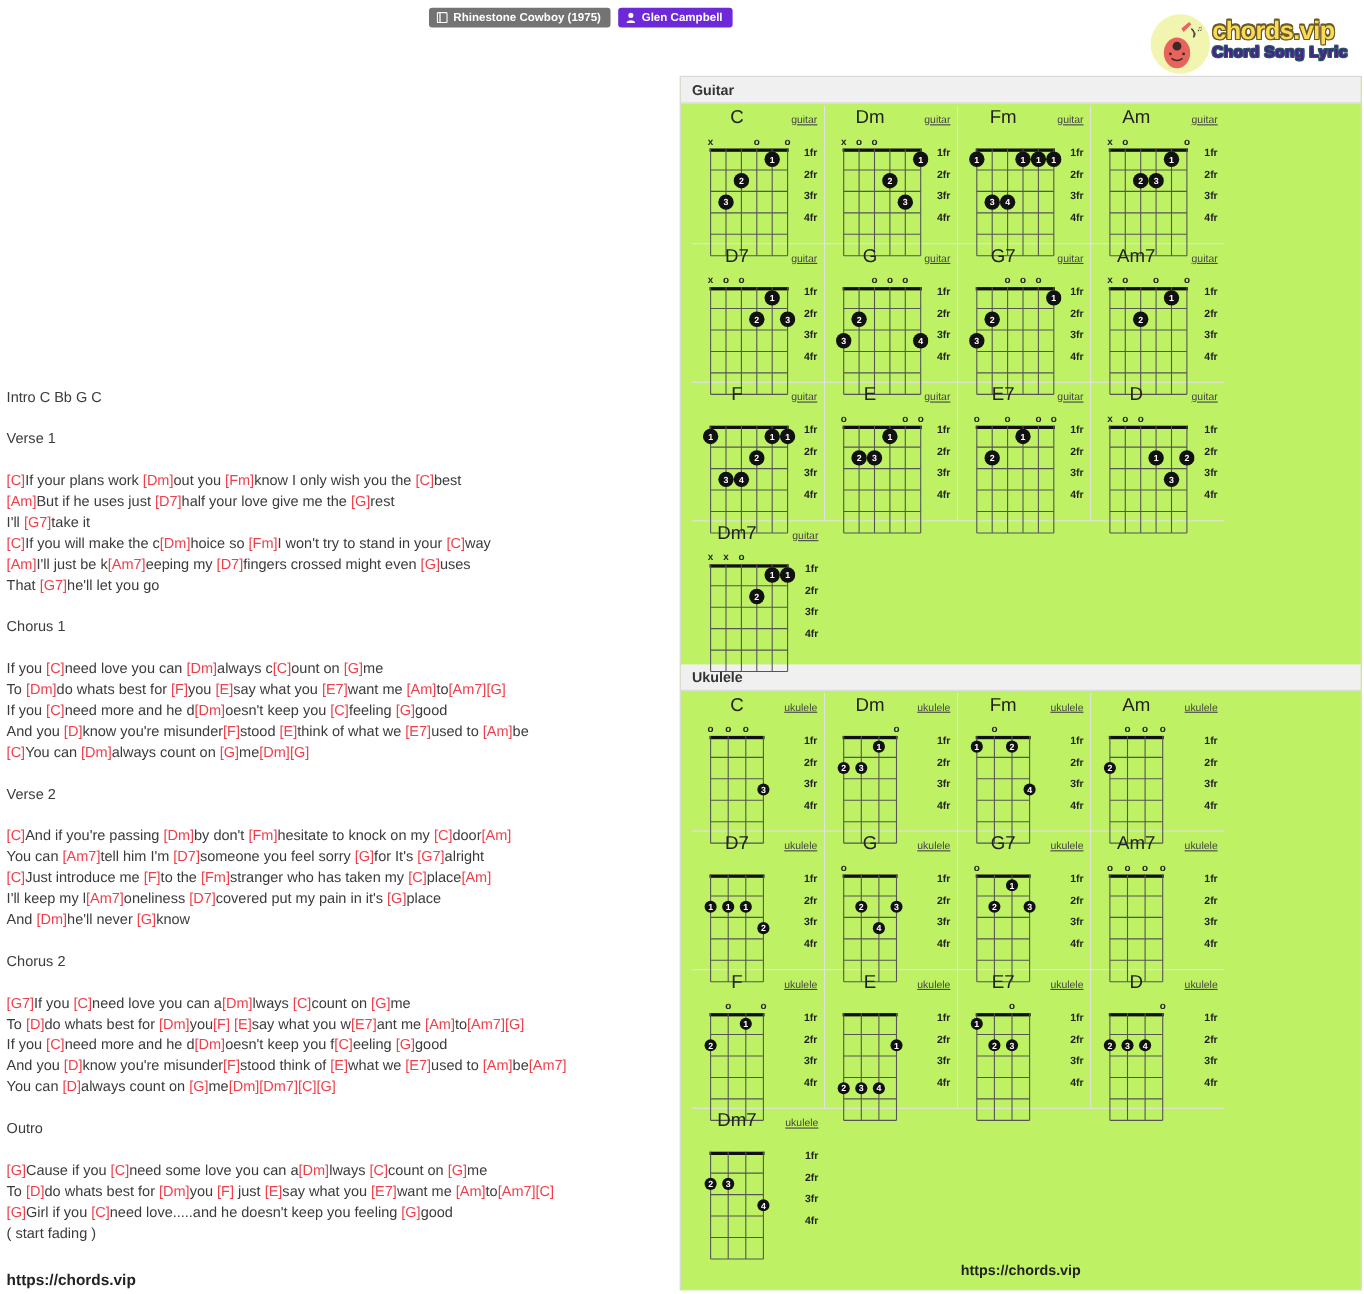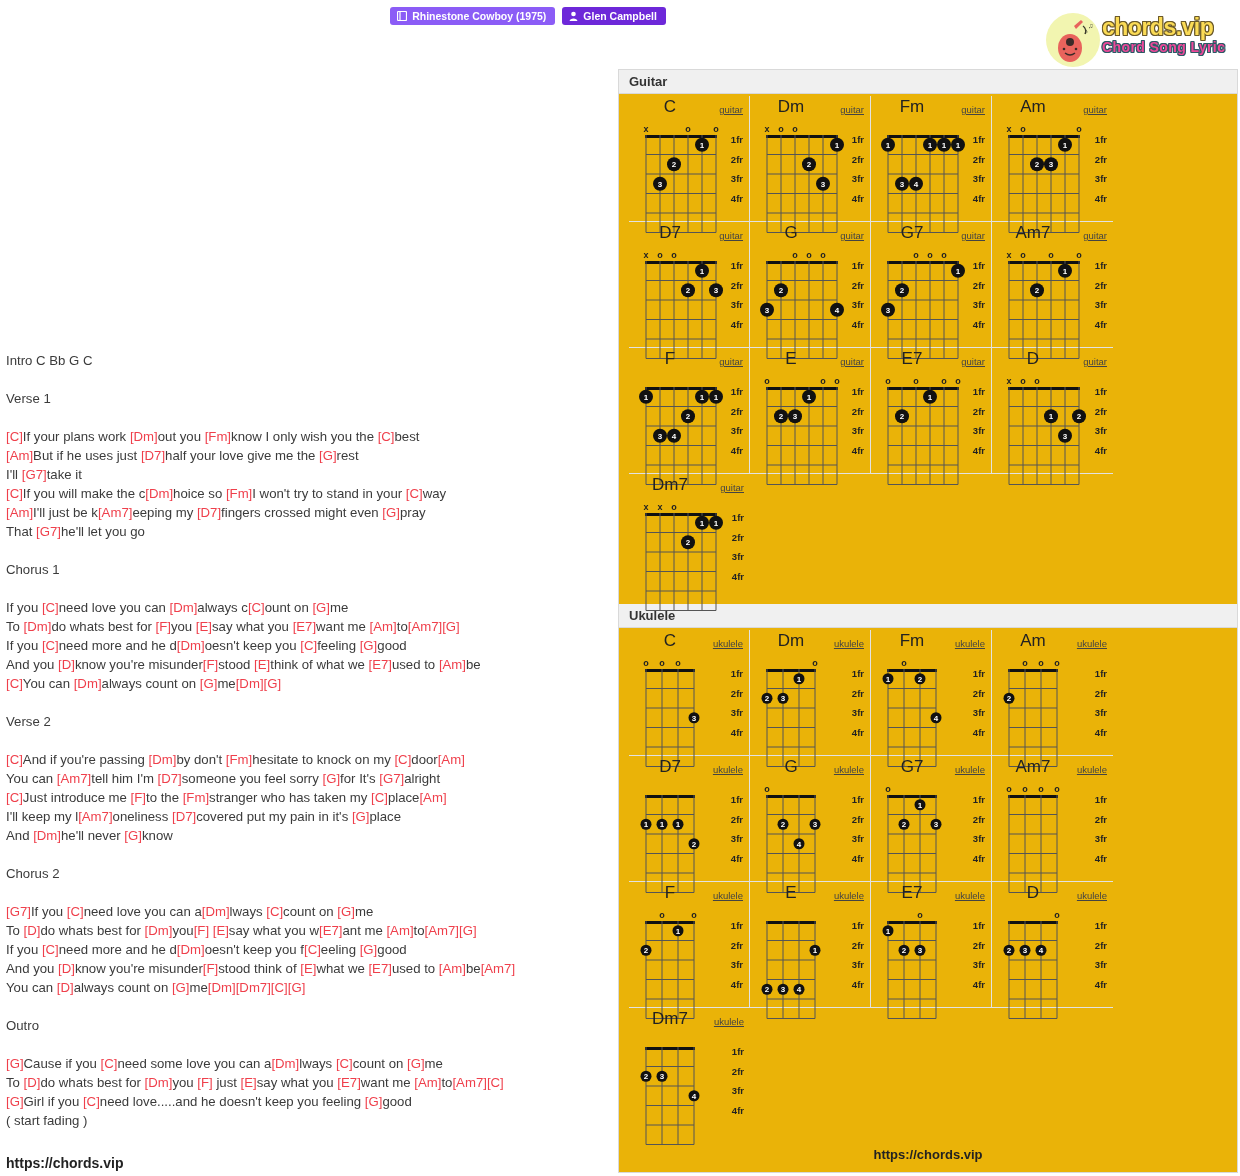--- a/index.html
+++ b/index.html
@@ -30,21 +30,21 @@
     display: flex; justify-content: center; gap: 7px;
     margin-top: 7px; width: 1056px;
   }
   .badge {
     display: inline-flex; align-items: center; gap: 5px;
     color: #fff; font-size: 10.5px; font-weight: bold;
     padding: 3px 9px 3px 7px;
     border-radius: 3px;
     white-space: nowrap;
   }
-  .badge-album { background: #8b5cf6; }
+  .badge-album { background: #737373; }
   .badge-artist { background: #6d28d9; }
   .badge svg { display: block; }
 
   
   .logo {
     position: absolute; right: 8px; top: 3px;
     width: 192px; height: 60px;
   }
   .logo-circle {
     position: absolute; left: 6px; top: 3px;
@@ -52,21 +52,21 @@
     background: #f2f5b0;
   }
   .logo-text { position: absolute; left: 62px; top: 5px; }
   .logo-main {
     font-size: 23px; font-weight: bold; color: #fbdb55;
     letter-spacing: -0.5px; line-height: 24px;
     text-shadow: -1px 0 #6b5a2a, 0 -1px #6b5a2a, 1px 0 #6b5a2a, 0 1px #6b5a2a,
                  1px 1px #6b5a2a, -1px -1px #6b5a2a, 1px -1px #6b5a2a, -1px 1px #6b5a2a;
   }
   .logo-sub {
-    font-size: 14px; font-weight: bold; color: #ec4899;
+    font-size: 14px; font-weight: bold; color: #4c1d95;
     letter-spacing: 0.4px; line-height: 16px;
     text-shadow: -1px 0 #2d5a66, 0 -1px #2d5a66, 1px 0 #2d5a66, 0 1px #2d5a66,
                  1px 1px #2d5a66, -1px -1px #2d5a66, 1px -1px #2d5a66, -1px 1px #2d5a66;
   }
 
   
   .content { display: flex; align-items: flex-end; }
   .lyrics-col {
     width: 616px; padding: 6px 0 0 6px;
     font-size: 13.2px; line-height: 19px;
@@ -77,21 +77,21 @@
   .chord { color: #ef3f4b; }
   .blank { height: 19px; }
   .site-link {
     margin-top: 24px; font-size: 14px; font-weight: bold; color: #222;
   }
 
   
   .chord-panel {
     width: 620px;
     border: 1px solid #d9d9d9;
-    background: #eab308;
+    background: #bef264;
     margin-left: 2px;
   }
   .section-head {
     background: #f0f0f0;
     border-bottom: 1px solid #d9d9d9;
     font-size: 13px; font-weight: bold; color: #333;
     padding: 4px 0 4px 10px;
   }
   .grid-wrap { padding: 2px 0 4px 10px; }
   .chord-row { display: flex; }
@@ -180,21 +180,21 @@
 
     <div class="lyrics-col" id="lyrics-col">
         <div class="lyr-line"><span>Intro C Bb G C</span></div>
         <div class="blank"></div>
         <div class="lyr-head"><span>Verse 1</span></div>
         <div class="blank"></div>
         <div class="lyr-line"><span class="chord">[C]</span><span>If your plans work </span><span class="chord">[Dm]</span><span>out you </span><span class="chord">[Fm]</span><span>know I only wish you the </span><span class="chord">[C]</span><span>best</span></div>
         <div class="lyr-line"><span class="chord">[Am]</span><span>But if he uses just </span><span class="chord">[D7]</span><span>half your love give me the </span><span class="chord">[G]</span><span>rest</span></div>
         <div class="lyr-line"><span>I'll </span><span class="chord">[G7]</span><span>take it</span></div>
         <div class="lyr-line"><span class="chord">[C]</span><span>If you will make the c</span><span class="chord">[Dm]</span><span>hoice so </span><span class="chord">[Fm]</span><span>I won't try to stand in your </span><span class="chord">[C]</span><span>way</span></div>
-        <div class="lyr-line"><span class="chord">[Am]</span><span>I'll just be k</span><span class="chord">[Am7]</span><span>eeping my </span><span class="chord">[D7]</span><span>fingers crossed might even </span><span class="chord">[G]</span><span>pray</span></div>
+        <div class="lyr-line"><span class="chord">[Am]</span><span>I'll just be k</span><span class="chord">[Am7]</span><span>eeping my </span><span class="chord">[D7]</span><span>fingers crossed might even </span><span class="chord">[G]</span><span>uses</span></div>
         <div class="lyr-line"><span>That </span><span class="chord">[G7]</span><span>he'll let you go</span></div>
         <div class="blank"></div>
         <div class="lyr-head"><span>Chorus 1</span></div>
         <div class="blank"></div>
         <div class="lyr-line"><span>If you </span><span class="chord">[C]</span><span>need love you can </span><span class="chord">[Dm]</span><span>always c</span><span class="chord">[C]</span><span>ount on </span><span class="chord">[G]</span><span>me</span></div>
         <div class="lyr-line"><span>To </span><span class="chord">[Dm]</span><span>do whats best for </span><span class="chord">[F]</span><span>you </span><span class="chord">[E]</span><span>say what you </span><span class="chord">[E7]</span><span>want me </span><span class="chord">[Am]</span><span>to</span><span class="chord">[Am7][G]</span></div>
         <div class="lyr-line"><span>If you </span><span class="chord">[C]</span><span>need more and he d</span><span class="chord">[Dm]</span><span>oesn't keep you </span><span class="chord">[C]</span><span>feeling </span><span class="chord">[G]</span><span>good</span></div>
         <div class="lyr-line"><span>And you </span><span class="chord">[D]</span><span>know you're misunder</span><span class="chord">[F]</span><span>stood </span><span class="chord">[E]</span><span>think of what we </span><span class="chord">[E7]</span><span>used to </span><span class="chord">[Am]</span><span>be</span></div>
         <div class="lyr-line"><span class="chord">[C]</span><span>You can </span><span class="chord">[Dm]</span><span>always count on </span><span class="chord">[G]</span><span>me</span><span class="chord">[Dm][G]</span></div>
         <div class="blank"></div>

